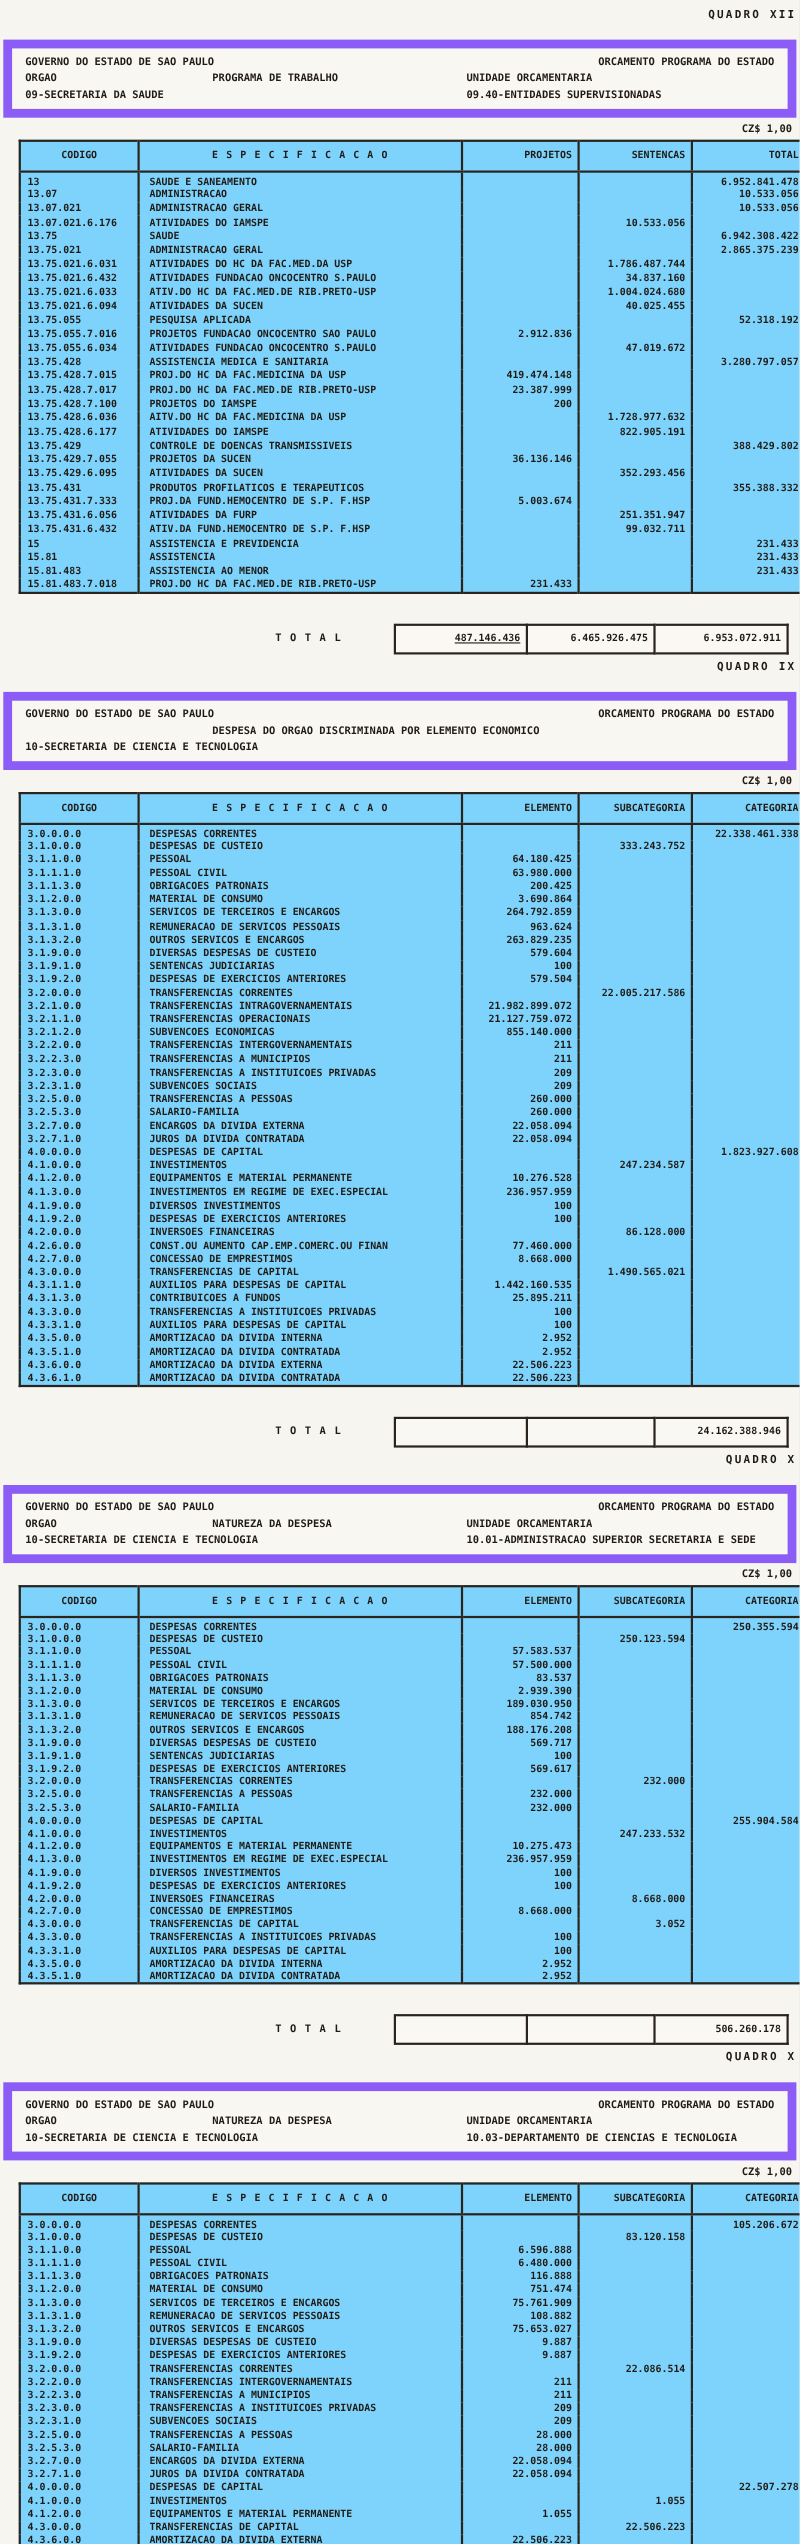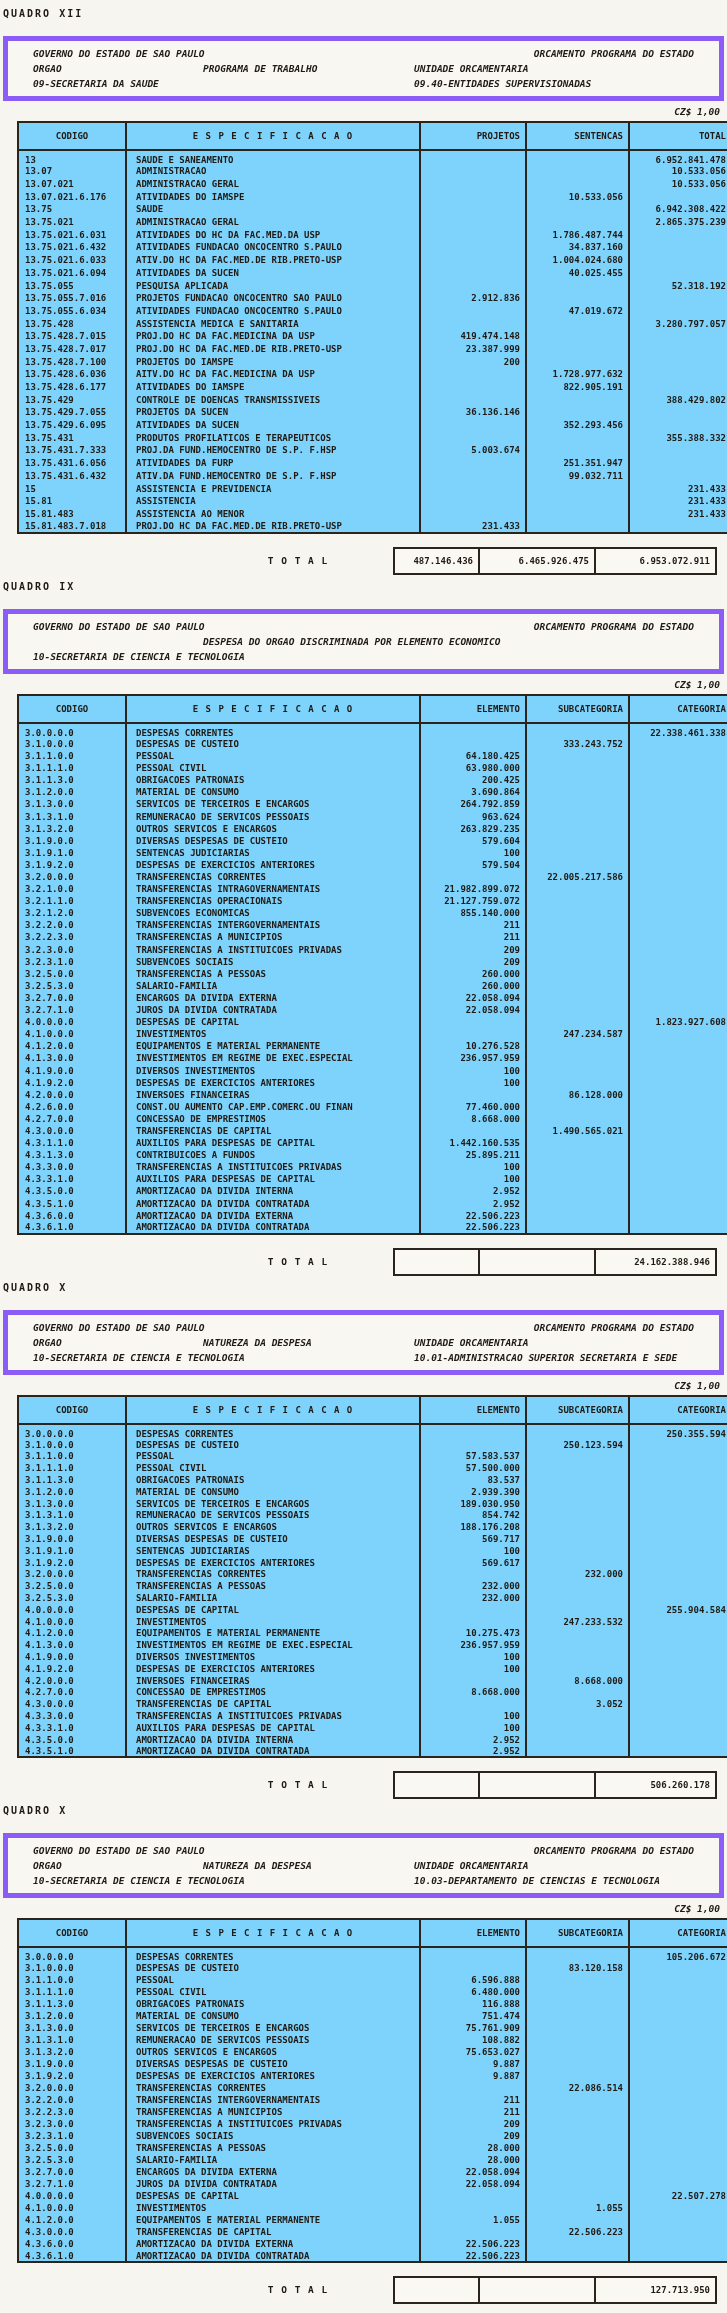--- a/index.html
+++ b/index.html
@@ -4,35 +4,35 @@
 <style>
   html,body{margin:0;padding:0;background:#e9e7e2;}
   .page{
     width:727px;height:2313px;overflow:hidden;box-sizing:border-box;
     background:#f7f5f0;color:#201a14;
     font-family:"DejaVu Sans Mono","Liberation Mono",monospace;
     font-weight:bold;padding:2px 3px;
   }
   .quadro{margin-bottom:6px;}
   .quadro-title{
-    text-align:left;font-size:10px;letter-spacing:2px;
+    text-align:right;font-size:10px;letter-spacing:2px;
     margin:6px 0 16px 0;line-height:12px;
   }
   .hdr-box{
-    border:5px solid #8b5cf6;background:#f9f7f2;
-    padding:5px 25px;font-size:9.5px;font-style:italic;
+    border:8px solid #8b5cf6;background:#f9f7f2;
+    padding:5px 12px;font-size:9.5px;
   }
   .hdr-row{display:grid;grid-template-columns:140px 1fr 310px;line-height:15px;}
   .hdr-gov{grid-column:1 / 3;white-space:nowrap;}
   .hdr-right{text-align:right;white-space:nowrap;}
   .hdr-center{white-space:nowrap;padding-left:30px;}
   .hdr-unit-label,.hdr-unit-value{white-space:nowrap;padding-left:30px;}
   .hdr-orgao{grid-column:1 / 3;white-space:nowrap;}
   .currency{
-    text-align:right;font-size:9.5px;margin:6px 4px 4px 0;line-height:10px;font-style:italic;
+    text-align:right;font-size:9.5px;margin:6px 4px 4px 0;line-height:10px;
   }
   table.grid{
     border-collapse:collapse;width:714px;table-layout:fixed;
     border:2px solid #2a241d;background:#7dd3fc;margin-left:14px;
   }
   col.c-code{width:108px;} col.c-spec{width:294px;}
   col.c-n1{width:106px;} col.c-n2{width:103px;} col.c-n3{width:103px;}
   .grid th{
     font-size:9px;border-bottom:2px solid #2a241d;padding:8px 5px;
     line-height:10px;white-space:nowrap;
@@ -43,31 +43,31 @@
   .col-num-h{text-align:right;}
   .grid td{font-size:9px;padding:0;line-height:10px;white-space:nowrap;overflow:hidden;}
   td.code{padding-left:6px;}
   td.spec{padding-left:9px;}
   td.num{text-align:right;padding-right:5px;}
   .t0 tbody tr{height:12.7px;}
   .t1 tbody tr{height:12.1px;}
   .t2 tbody tr{height:11.8px;}
   .t3 tbody tr{height:12.0px;}
   .grid tbody tr:first-child td{padding-top:4px;}
-  .total-strip{display:flex;margin-top:13px;align-items:center;width:714px;}
+  .total-strip{display:flex;margin-top:27px;align-items:center;width:714px;}
   .total-label{
     flex:1;text-align:center;padding-left:200px;font-size:9.5px;
     line-height:28px;letter-spacing:1px;
   }
   .totals-box{display:flex;border-left:2px solid #2a241d;background:#faf8f3;}
   .total-cell{
     box-sizing:border-box;border:2px solid #2a241d;border-left:none;
     font-size:9px;text-align:right;padding-right:5px;line-height:24px;
   }
-  .total-cell:nth-child(1){width:85px;}
+  .total-cell:nth-child(1){width:120px;text-decoration:underline;}
   .total-cell:nth-child(2){width:116px;}
   .total-cell:nth-child(3){width:121px;}
 </style>
 </head>
 <body>
 
 <div class="page">
   <main>
   <section class="quadro t0">
     <div class="quadro-title">QUADRO XII</div>

